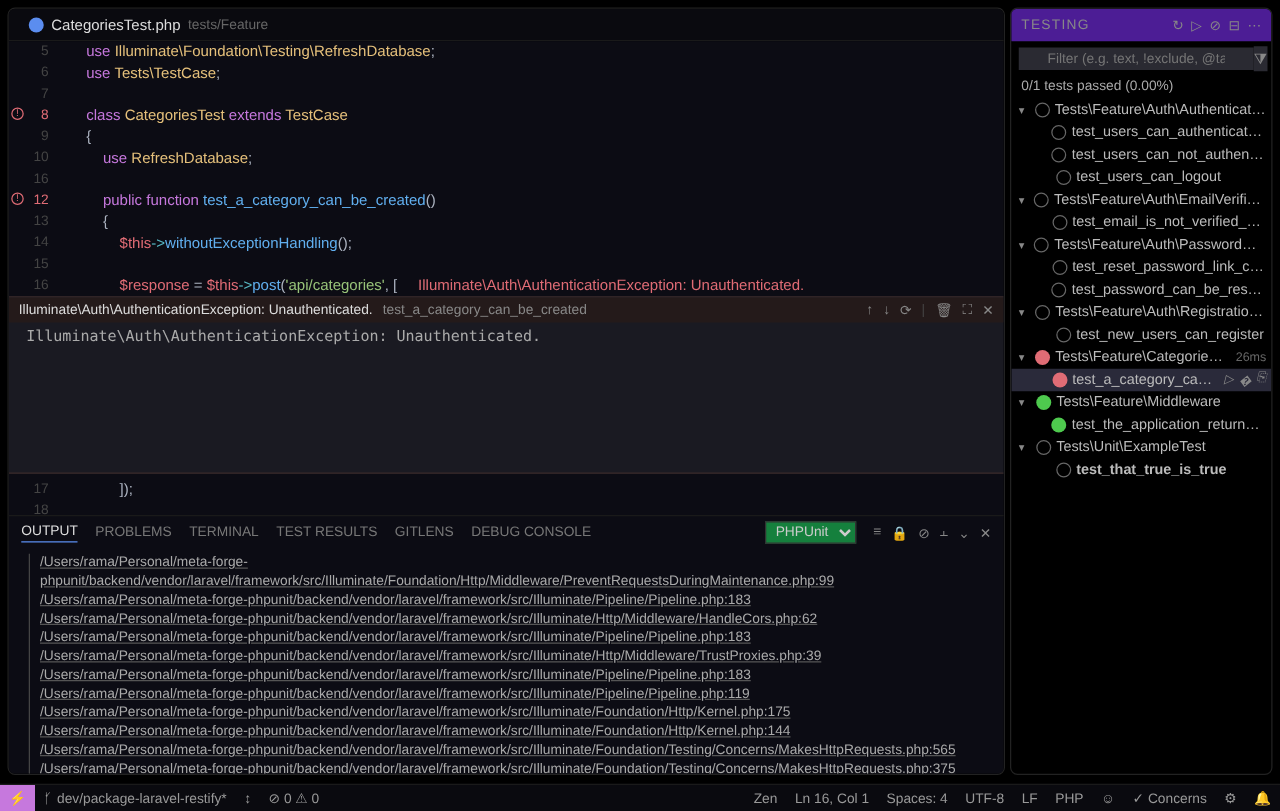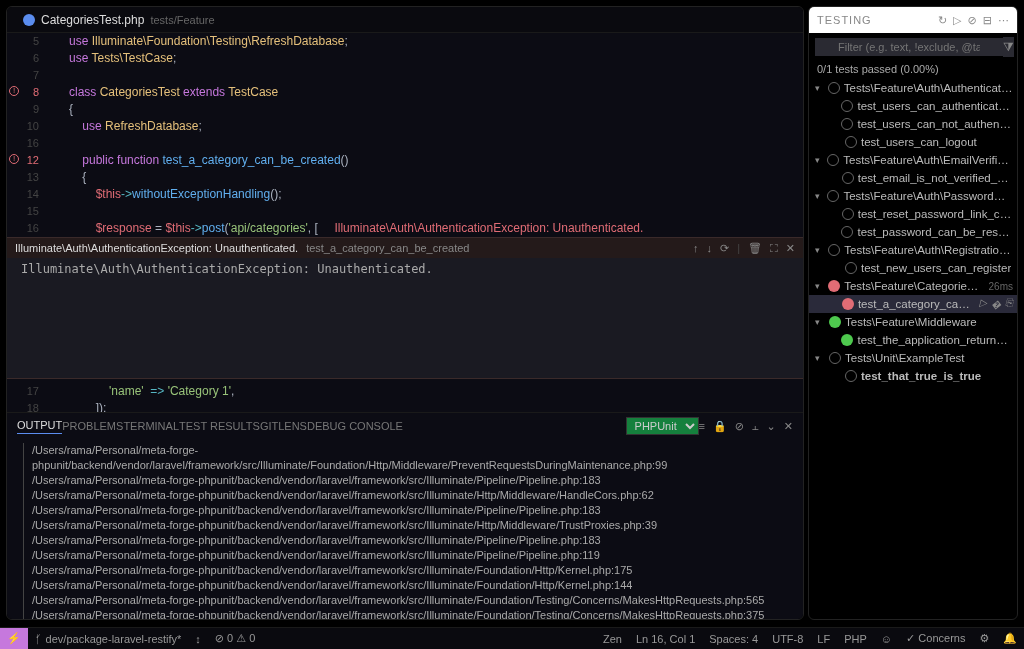--- a/index.html
+++ b/index.html
@@ -22,29 +22,29 @@
 .err-inline{color:#e06c75}
 .err-marker{position:absolute;left:2px;width:10px;height:10px;border-radius:50%;border:1px solid #e06c75;color:#e06c75;font-size:8px;text-align:center;line-height:8px}
 .peek{background:#1a1a22;border-top:1px solid #3a2a2a;border-bottom:1px solid #3a2a2a}
 .peek-head{display:flex;align-items:center;height:20px;padding:0 8px;background:#241a1a;font-size:11px;gap:8px}
 .peek-head .title{color:#ddd}
 .peek-head .sub{color:#888}
 .peek-head .actions{margin-left:auto;display:flex;gap:8px;color:#888}
 .peek-body{padding:4px 14px;color:#aaa;font-size:12px;min-height:120px}
 .redline{height:1px;background:#7a2a2a;margin:2px 0}
 .panel{background:#0c0c14;border-top:1px solid #1a1a1a}
-.panel-tabs{display:flex;align-items:center;height:26px;padding:0 10px;font-size:11px;color:#777}
+.panel-tabs{display:flex;align-items:center;height:26px;padding:0 10px;gap:14px;font-size:11px;color:#777}
 .panel-tabs .active{color:#ddd;border-bottom:1px solid #5b8def;padding-bottom:2px}
 .panel-tabs .spacer{flex:1}
 .panel-tabs select{background:#15803d;color:#ccc;border:1px solid #333;font-size:11px;padding:1px 4px}
 .panel-icons{display:flex;gap:8px;color:#888}
 .output{padding:4px 12px 10px;font-size:11px;line-height:15px;color:#aaa;max-height:180px;overflow:hidden}
 .output .trace{border-left:1px solid #444;padding-left:8px;margin-left:4px}
-.output .trace div{text-decoration-color:#555}
-.testing-head{display:flex;align-items:center;height:26px;padding:0 8px;background:#ffffff;font-size:11px;color:#888;gap:6px}
+.output .trace div{text-decoration:underline;text-decoration-color:#555}
+.testing-head{display:flex;align-items:center;height:26px;padding:0 8px;background:#4c1d95;font-size:11px;color:#888;gap:6px}
 .testing-head .title{letter-spacing:1px}
 .testing-head .spacer{flex:1}
 .testing-head .ic{cursor:pointer}
 .filter{margin:4px 6px;display:flex;align-items:center}
 .filter input{flex:1;background:#2a2a32;border:none;color:#ccc;padding:3px 23px;font-size:11px;outline:none}
 .filter .ic{width:20px;text-align:center;color:#888;background:#2a2a32;height:20px;line-height:20px}
 .status{padding:2px 8px;font-size:11px;color:#aaa}
 .tree{flex:1;overflow:hidden;font-size:11.5px;padding:2px 0}
 .tree-item{display:flex;align-items:center;height:18px;padding:0 4px;gap:4px;color:#bbb;white-space:nowrap;overflow:hidden}
 .tree-item.sel{background:#2a2a3a}
@@ -110,21 +110,21 @@
           </div>
         </div>
         <div class="peek-body mono">Illuminate\Auth\AuthenticationException: Unauthenticated.</div>
       </div>
       <div class="redline"></div>
       <div class="code-area mono" id="code2">
           <div class="gutter mono">
             <div>17</div>
             <div>18</div>
           </div>
-          <div class="code"><div>                  <span class="s">'name'</span>  <span class="p">=&gt;</span> <span class="s">'Category 1'</span>,</div><div>              ]);</div></div>
+          <div class="code"><div>              ]);</div></div>
         </div>
     </div>
 
     <div class="panel">
       <div class="panel-tabs" id="panel-tabs">
           <span class="active">OUTPUT</span>
           <span>PROBLEMS</span>
           <span>TERMINAL</span>
           <span>TEST RESULTS</span>
           <span>GITLENS</span>

